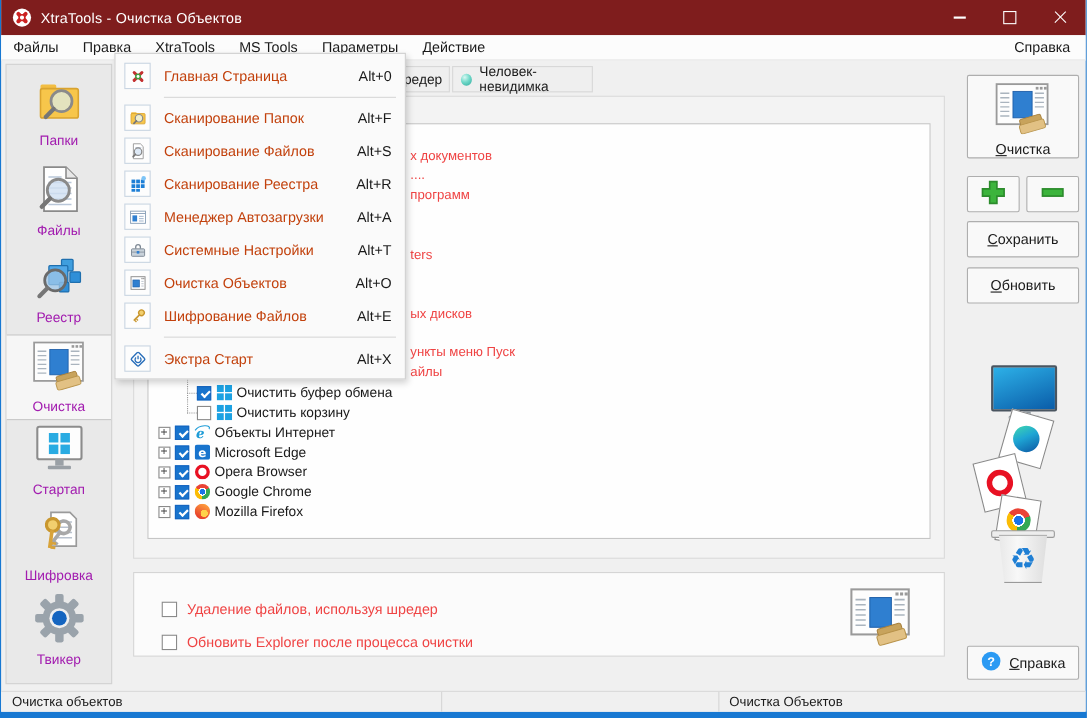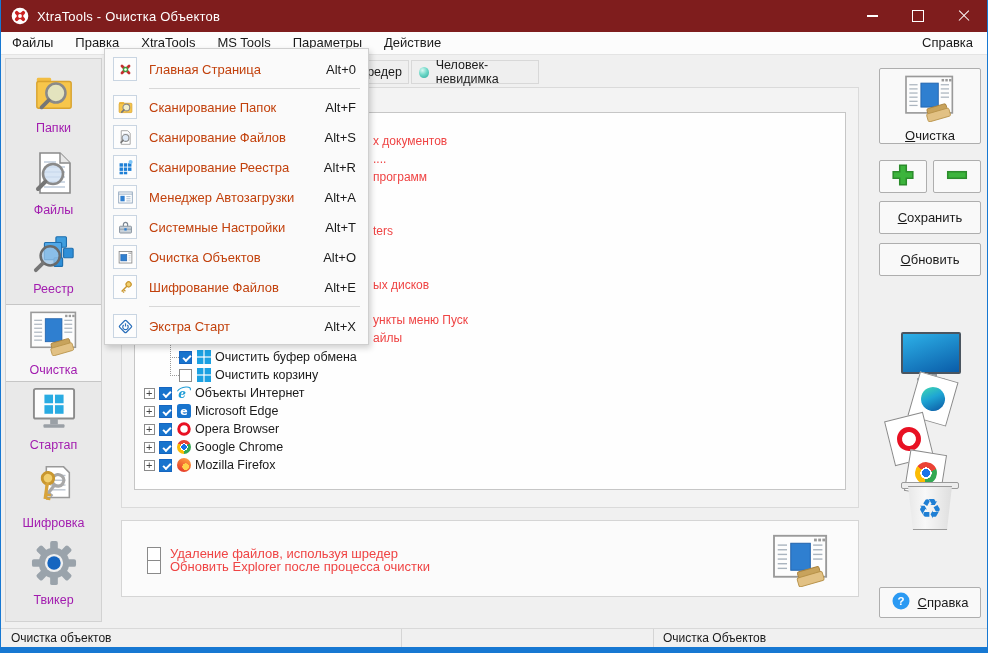--- a/index.html
+++ b/index.html
@@ -355,21 +355,21 @@
         </span>
       <span class="tlabel">Mozilla Firefox</span>
     </div>
   </div>
 
   <div class="options">
     <div class="opt" style="top:22px">
       <span class="ocb"></span>
       <span>Удаление файлов, используя шредер</span>
     </div>
-    <div class="opt" style="top:35px">
+    <div class="opt" style="top:52px">
       <span class="ocb"></span>
       <span>Обновить Explorer после процесса очистки</span>
     </div>
     <span class="opt-ico">
       <svg width="62" height="54" viewBox="0 0 64 58">
         <rect x="3" y="3" width="56" height="44" fill="#fdfdfd" stroke="#9a9a9a" stroke-width="2"></rect>
         <rect x="46" y="6" width="3" height="3" fill="#9a9a9a"></rect>
           <rect x="50.5" y="6" width="3" height="3" fill="#9a9a9a"></rect>
           <rect x="55" y="6" width="3" height="3" fill="#9a9a9a"></rect>
         <g stroke="#aab4be" stroke-width="1.5">

